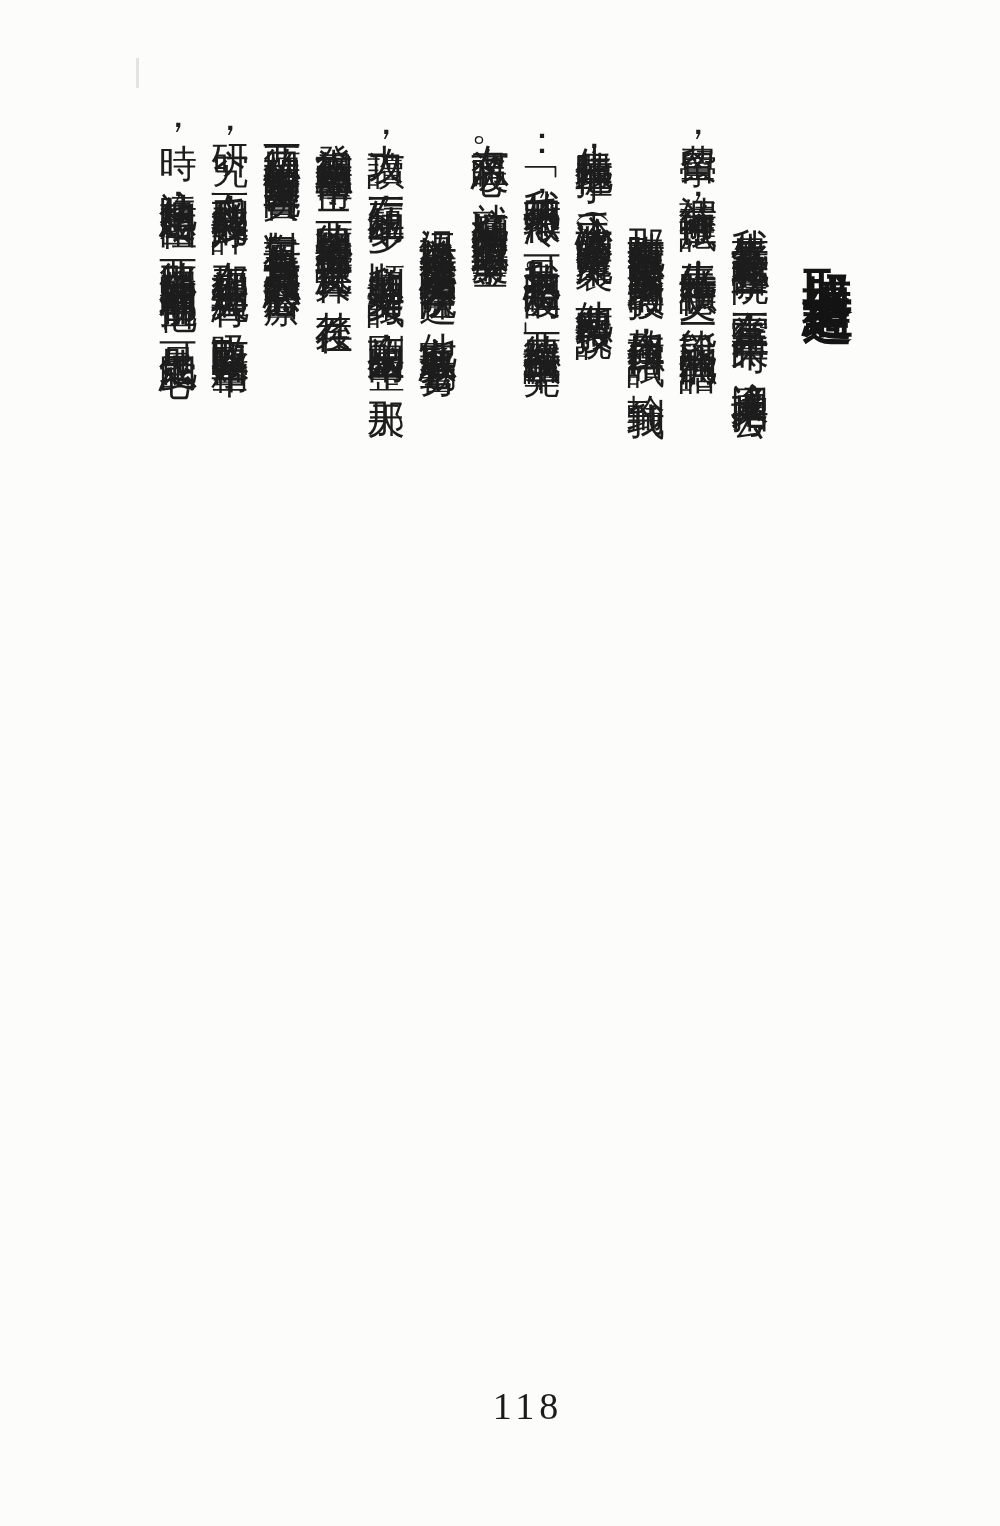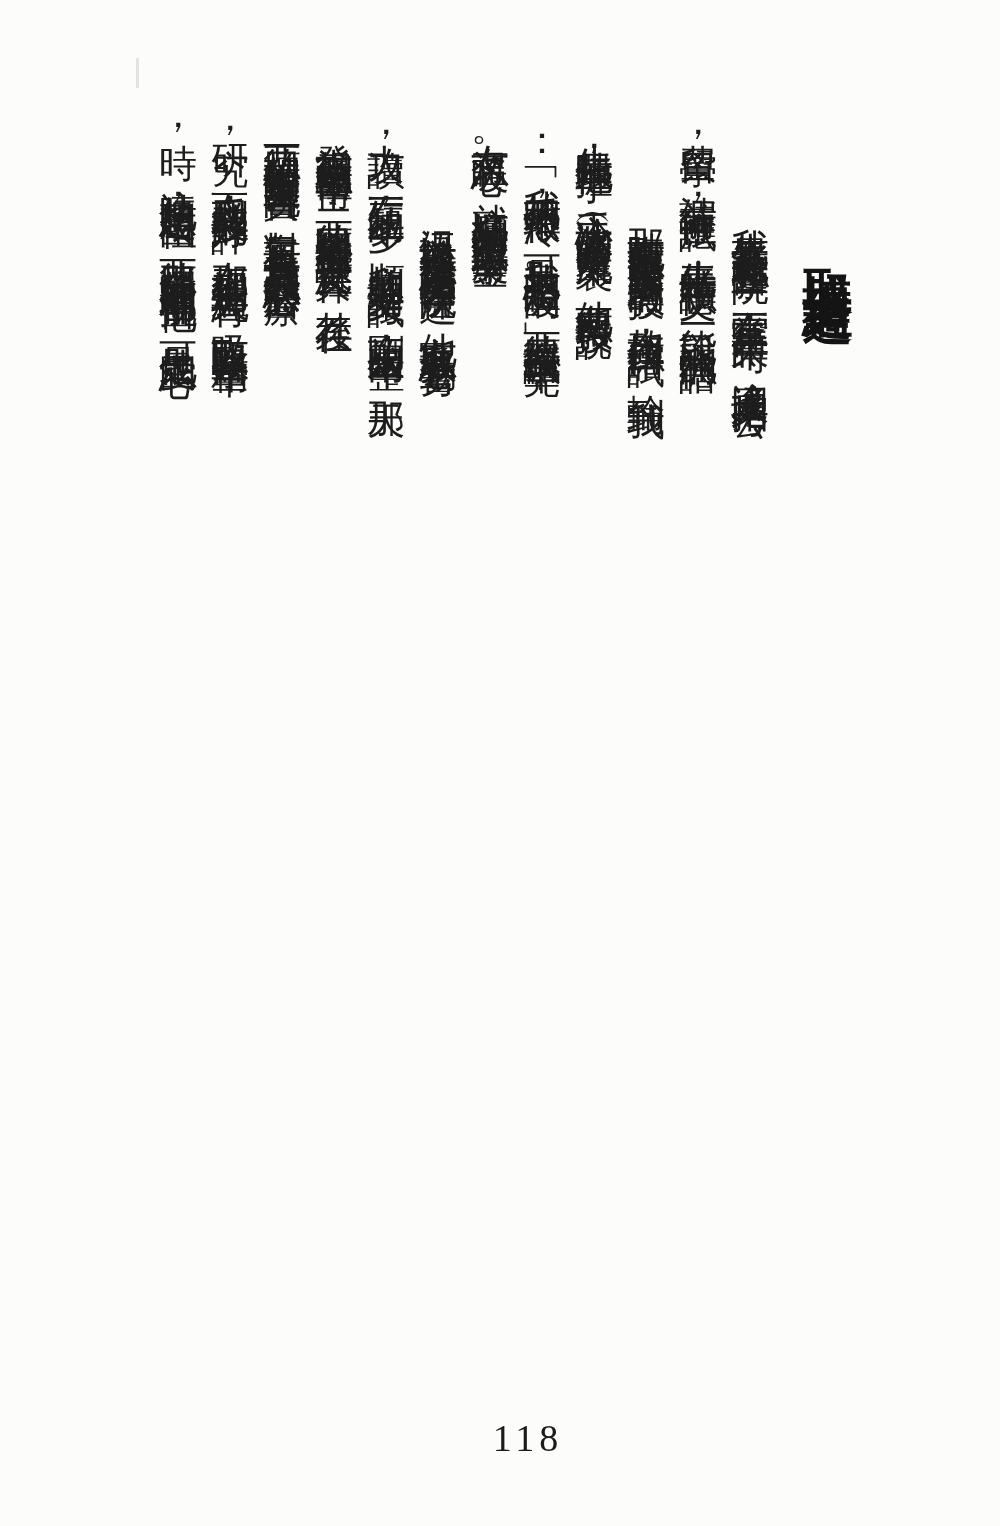--- a/index.html
+++ b/index.html
@@ -51,21 +51,20 @@
   .page-number {
     position: absolute;
     top: 1384px;
     left: 428px;
     width: 200px;
     text-align: center;
     font-size: 38px;
     letter-spacing: 5px;
     color: #1b1b1b;
     font-family: "Liberation Serif", serif;
-    margin-top: 32px;
   }
   
   .scan-mark {
     position: absolute;
     top: 58px;
     left: 136px;
     width: 3px;
     height: 30px;
     background: #c9c9c9;
     opacity: .5;

